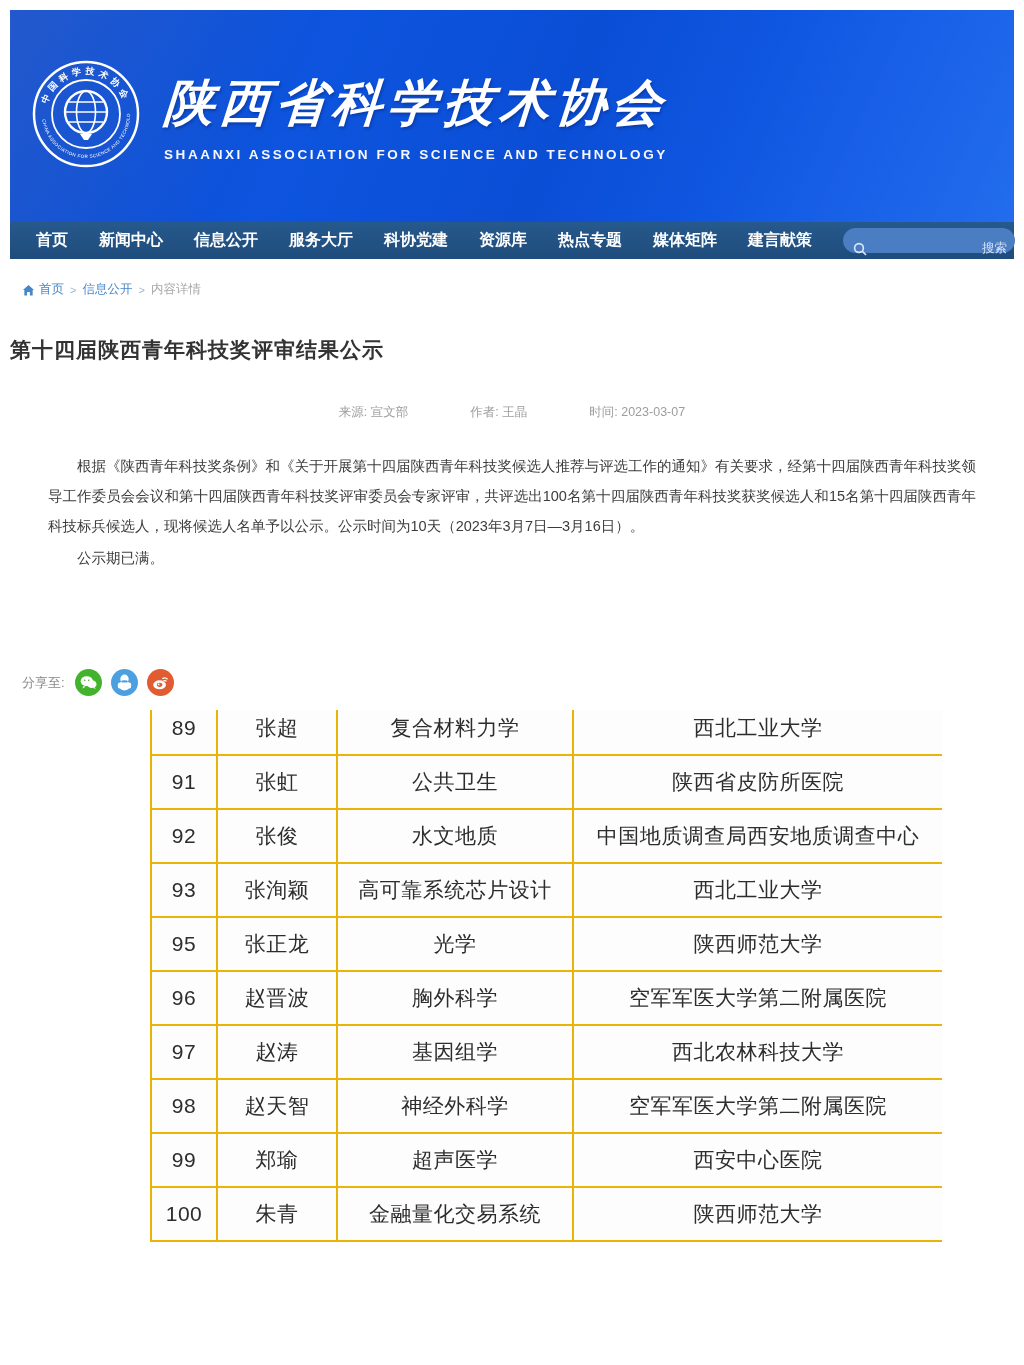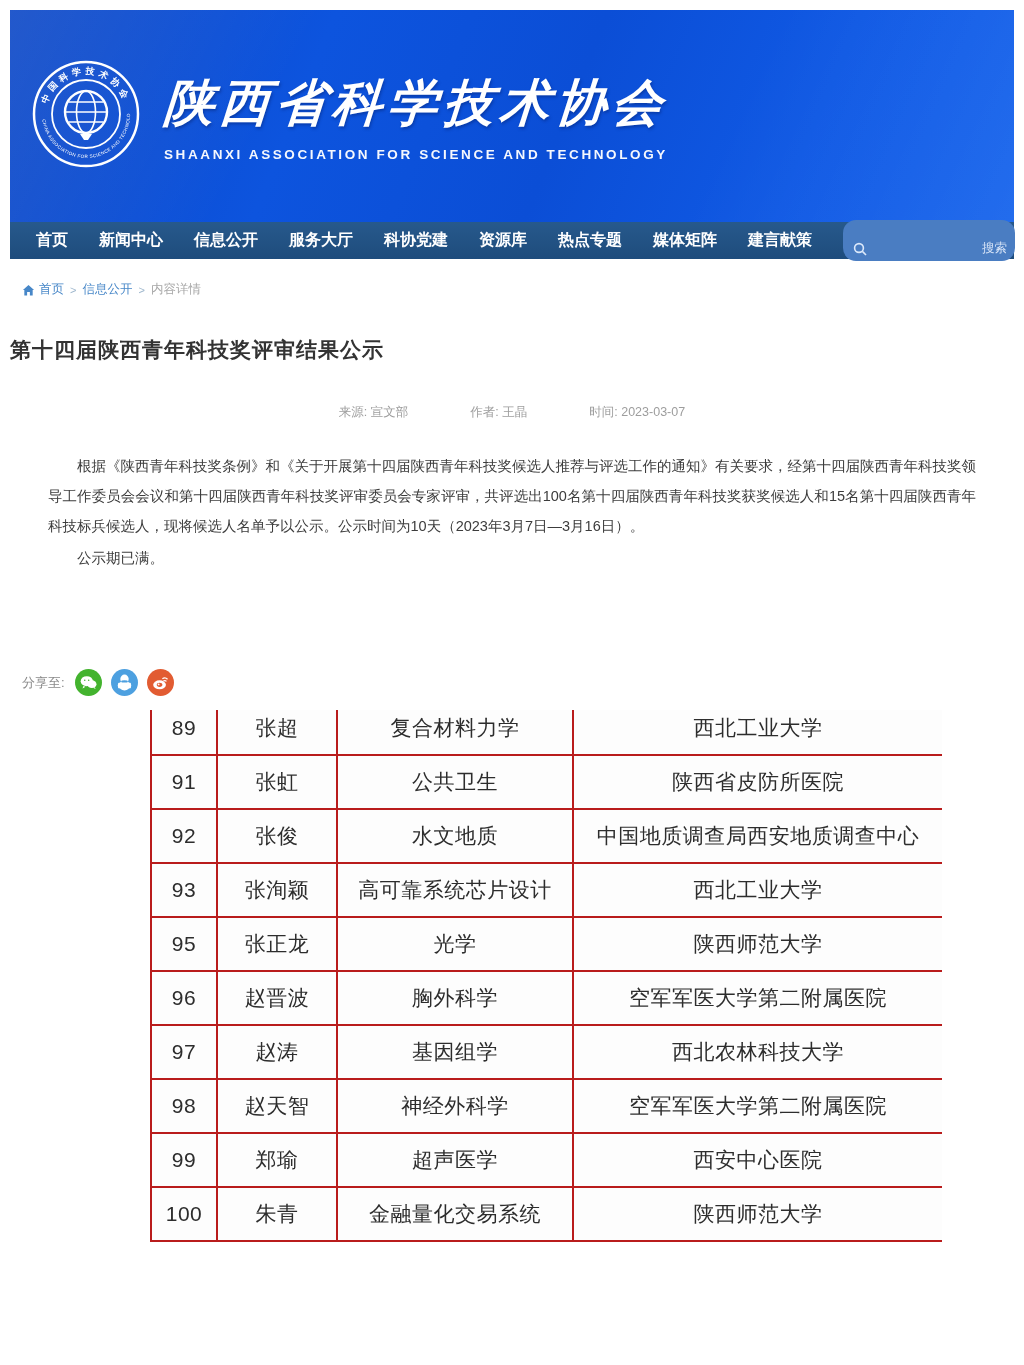--- a/index.html
+++ b/index.html
@@ -37,21 +37,21 @@
   
   .nav {
     height:37px; background:linear-gradient(180deg,#27598c 0%,#1e4c7c 100%);
     display:flex; align-items:center; padding:0 8px 0 26px; position:relative;
   }
   .nav-item {
     color:#ffffff; font-size:16px; font-weight:700; margin-right:31px;
     white-space:nowrap; cursor:pointer;
   }
   .search-box {
-    margin-left:auto; width:172px; height:41px; border-radius:13px;
+    margin-left:auto; width:172px; height:25px; border-radius:13px;
     background:#4a7dc2; display:flex; align-items:center; padding:16px 8px 0 10px;
     cursor:text; flex:0 0 auto;
   }
   .search-box .mag { flex:0 0 auto; }
   .search-label { margin-left:auto; font-size:12.5px; color:#d7e4f7; }
 
   
   .breadcrumb {
     display:flex; align-items:center; padding:22px 0 0 12px; font-size:12.5px;
   }
@@ -84,21 +84,21 @@
     display:flex; align-items:center; justify-content:center; cursor:pointer;
   }
   .share-wechat { background:#43b32e; }
   .share-qq     { background:#4da0e0; }
   .share-weibo  { background:#e25c32; }
 
   
   .tbl-clip { margin:14px 0 0 140px; width:792px; overflow:hidden; }
   table.award { border-collapse:collapse; margin-top:-10px; width:792px; table-layout:fixed; }
   table.award td {
-    border:2px solid #b91c1c; height:54px; text-align:center; vertical-align:middle;
+    border:2px solid #eab308; height:54px; text-align:center; vertical-align:middle;
     font-size:21px; color:#2d2d2d; background:#fdfdfd; letter-spacing:0.5px;
     overflow:hidden; white-space:nowrap;
   }
   td.c-no    { width:66px;  font-size:22px; }
   td.c-name  { width:120px; }
   td.c-field { width:236px; }
   td.c-org   { width:370px; }
   td.small   { font-size:17.5px; letter-spacing:0;margin-top:28px; }
 </style>
 </head>

